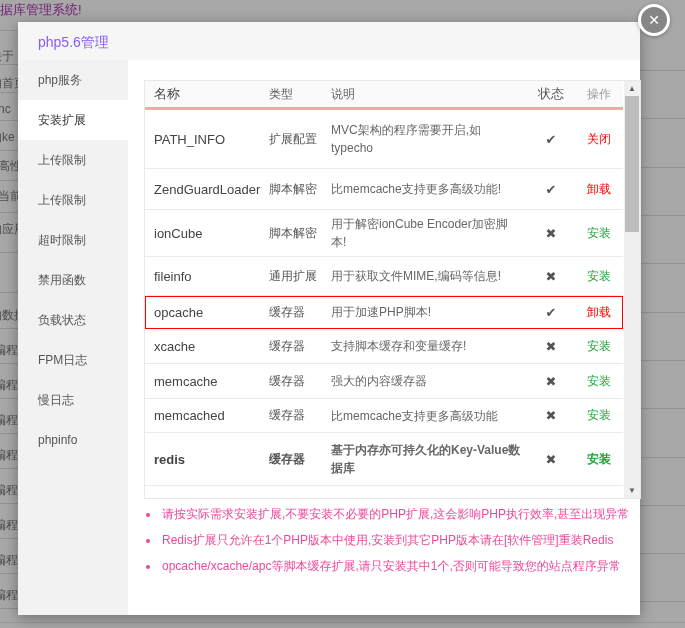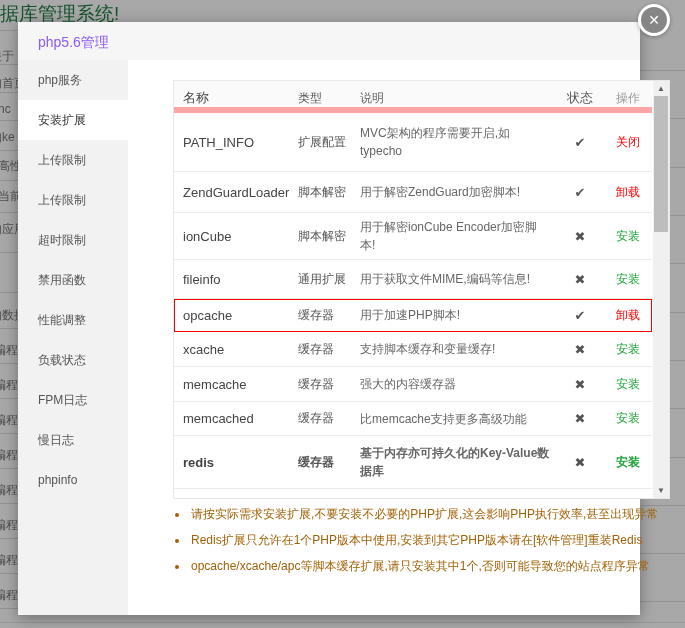--- a/index.html
+++ b/index.html
@@ -4,67 +4,67 @@
 <style>
   html,body{margin:0;padding:0;}
   body{
     width:685px;height:628px;position:relative;overflow:hidden;
     background:#a8a8a8;
     font-family:"Liberation Sans","DejaVu Sans",sans-serif;
     -webkit-font-smoothing:antialiased;
   }
   
   .bd-toptext{
-    position:absolute;left:0;top:1px;font-size:19px;color:#14532d;white-space:nowrap;
+    position:absolute;left:0;top:1px;font-size:13px;color:#701a75;white-space:nowrap;
   }
   .bd-strip-left{position:absolute;left:0;top:0;width:18px;height:628px;overflow:hidden;}
   .bd-frag{position:absolute;font-size:12px;color:#4f4f4f;white-space:nowrap;}
   .bd-line{position:absolute;height:1px;background:#929292;}
   .bd-strip-right{position:absolute;left:640px;top:0;width:45px;height:628px;overflow:hidden;}
   .bd-bottomline{position:absolute;left:0;top:622px;width:685px;height:1px;background:#979797;}
   
   .modal{
     position:absolute;left:18px;top:22px;width:622px;height:593px;background:#fff;
     box-shadow:0 3px 14px rgba(0,0,0,.35);
   }
   .modal-header{height:38px;background:#f6f6f6;}
   .modal-title{display:inline-block;padding-left:20px;line-height:40px;font-size:14px;color:#8b5cf6;}
-  .modal-body{display:flex;height:555px;gap:29px;}
+  .modal-body{display:flex;height:555px;}
   .sidebar{width:110px;background:#f2f2f2;flex:none;}
   .side-item{height:40px;line-height:40px;padding-left:20px;font-size:12px;color:#555;cursor:pointer;}
   .side-item.active{background:#fff;color:#333;}
   .main{flex:1;position:relative;background:#fff;}
   
   .table-wrap{
     position:absolute;left:16px;top:20px;width:495px;height:417px;
     border:1px solid #e8e8e8;overflow:hidden;background:#fff;
   }
   .t-inner{position:absolute;left:0;top:0;width:478px;}
-  .t-header{display:flex;align-items:flex-end;height:26px;background:#fafafa;border-bottom:6px solid #fca5a5;
+  .t-header{display:flex;align-items:center;height:26px;background:#fafafa;border-bottom:3px solid #fca5a5;
     font-size:12px;color:#9b9b9b;}
   .t-row{display:flex;align-items:center;border-bottom:1px solid #ebebeb;font-size:12px;position:relative;}
   .t-row.hl{outline:1px solid #ff0000;outline-offset:-1px;}
   .c-name{width:115px;padding-left:9px;font-size:13px;color:#444;}
   .c-type{width:62px;color:#555;}
   .c-desc{width:190px;padding-right:6px;color:#666;line-height:18px;}
   .c-status{width:48px;text-align:center;color:#555;font-size:13px;}
   .c-action{width:48px;text-align:center;}
   .act-link{font-size:12px;text-decoration:none;cursor:pointer;}
   .act-danger{color:#ff0000;}
   .act-success{color:#20a53a;}
   
   .scrollbar{position:absolute;top:0;right:0;width:16px;height:100%;background:#f0f0f0;}
   .sb-arrow{position:absolute;left:0;width:16px;height:15px;line-height:15px;text-align:center;
     font-size:8px;color:#606060;cursor:pointer;}
   .sb-arrow.up{top:0;}
   .sb-arrow.down{bottom:0;}
   .sb-thumb{position:absolute;left:1px;top:15px;width:14px;height:136px;background:#bdbdbd;cursor:grab;}
   
   .notes{position:absolute;left:12px;top:441px;width:488px;margin:0;padding:0 0 0 20px;
-    font-size:12px;color:#a16207;line-height:26px;}
+    font-size:12px;color:#ec4899;line-height:26px;}
   .notes li{padding-left:2px;}
   
   .close-btn{
     position:absolute;left:638px;top:4px;width:26px;height:26px;border-radius:50%;
     background:#868686;border:3px solid #ffffff;box-shadow:0 1px 4px rgba(0,0,0,.3);
     display:flex;align-items:center;justify-content:center;cursor:pointer;z-index:10;
   }
   .close-x{color:#fff;font-size:14px;font-weight:bold;line-height:1;}
 </style>
 </head>
@@ -128,21 +128,20 @@
     <span class="modal-title">php5.6管理</span>
   </div>
   <div class="modal-body">
     <aside class="sidebar" id="sidebar">
         <div class="side-item">php服务</div>
         <div class="side-item active">安装扩展</div>
         <div class="side-item">上传限制</div>
         <div class="side-item">上传限制</div>
         <div class="side-item">超时限制</div>
         <div class="side-item">禁用函数</div>
-        <div class="side-item">性能调整</div>
         <div class="side-item">负载状态</div>
         <div class="side-item">FPM日志</div>
         <div class="side-item">慢日志</div>
         <div class="side-item">phpinfo</div>
       </aside>
     <main class="main">
       <div class="table-wrap">
         <div class="t-inner" id="t-inner">
             <div class="t-header">
               <div class="c-name">名称</div>
@@ -154,21 +153,21 @@
             <div class="t-row" style="height: 58px;">
               <div class="c-name">PATH_INFO</div>
               <div class="c-type">扩展配置</div>
               <div class="c-desc">MVC架构的程序需要开启,如typecho</div>
               <div class="c-status">✔</div>
               <div class="c-action"><a class="act-link act-danger">关闭</a></div>
             </div>
             <div class="t-row" style="height: 40px;">
               <div class="c-name">ZendGuardLoader</div>
               <div class="c-type">脚本解密</div>
-              <div class="c-desc">用于解密ZendGuard加密脚本!</div>
+              <div class="c-desc">比memcache支持更多高级功能!</div>
               <div class="c-status">✔</div>
               <div class="c-action"><a class="act-link act-danger">卸载</a></div>
             </div>
             <div class="t-row" style="height: 46px;">
               <div class="c-name">ionCube</div>
               <div class="c-type">脚本解密</div>
               <div class="c-desc">用于解密ionCube Encoder加密脚本!</div>
               <div class="c-status">✖</div>
               <div class="c-action"><a class="act-link act-success">安装</a></div>
             </div>

